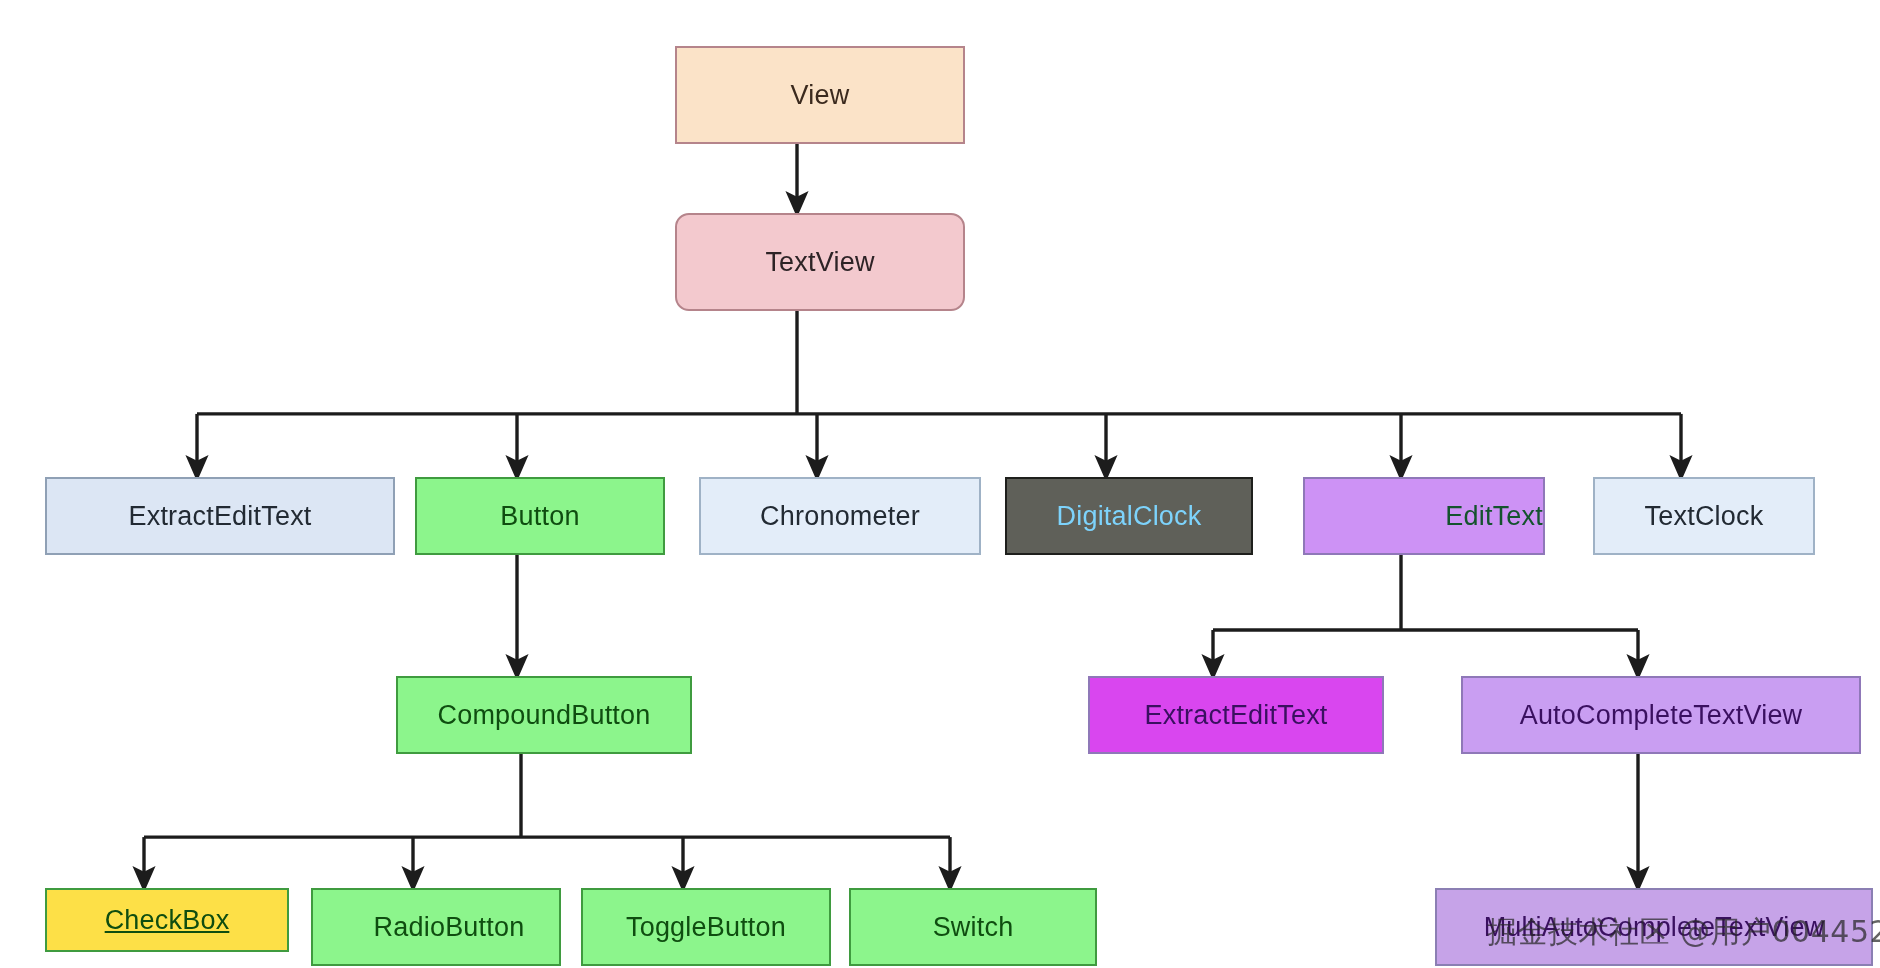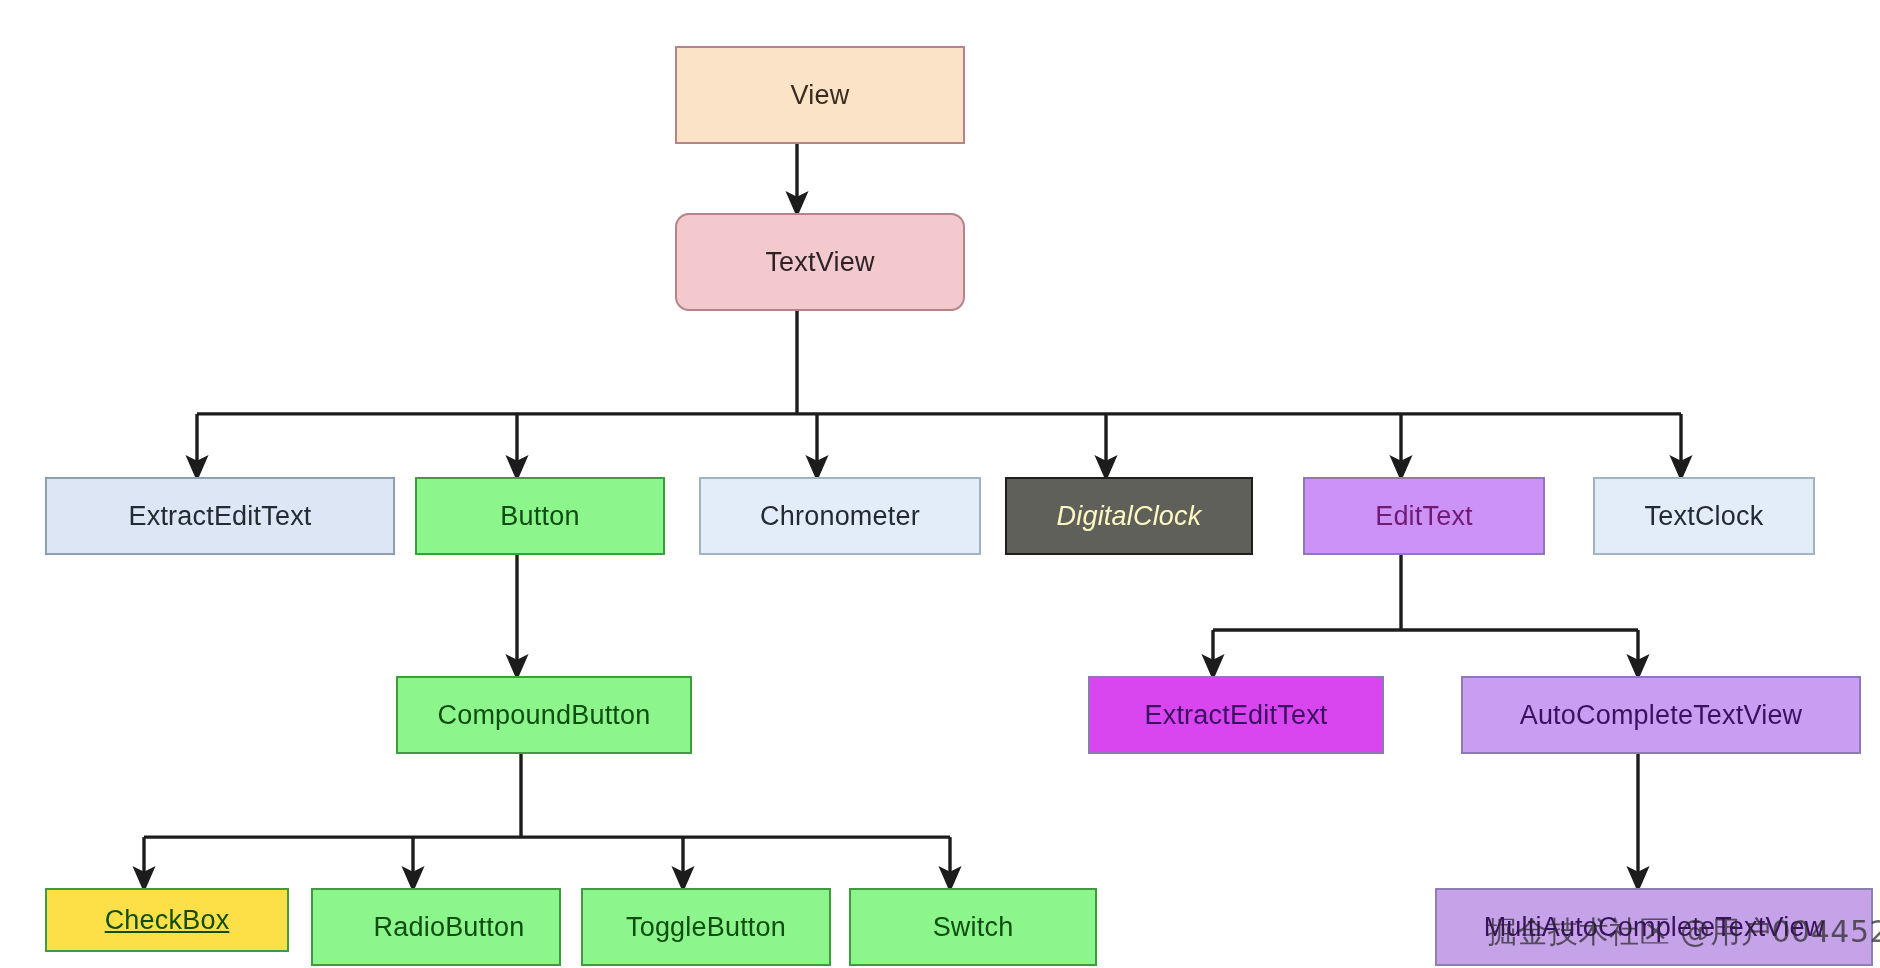--- a/index.html
+++ b/index.html
@@ -33,22 +33,22 @@
     text-align: center;
     line-height: 1;
     margin-left: 23px;
   }
   
   .pal-view   { background:#fbe3c8; border-color:#b5848b; color:#3b2a1e; }
   .pal-text   { background:#f3c9ce; border-color:#b5848b; color:#2d2326; }
   .pal-blue   { background:#dce6f4; border-color:#8fa0b5; color:#222a33; }
   .pal-blue2  { background:#e3edf9; border-color:#9fb2c6; color:#222a33; }
   .pal-green  { background:#8cf58c; border-color:#3f9b3f; color:#0f4d10; }
-  .pal-dark   { background:#5f6059; border-color:#1e1f1c; color:#fef9c3;font-style:italic; }
-  .pal-purple { background:#cd92f5; border-color:#8f78b8; color:#701a75; }
+  .pal-dark   { background:#5f6059; border-color:#1e1f1c; color:#7dd3fc; }
+  .pal-purple { background:#cd92f5; border-color:#8f78b8; color:#14532d;justify-content:flex-end; }
   .pal-purple2{ background:#c99ef2; border-color:#8f78b8; color:#3a1060; }
   .pal-lilac  { background:#c6a3e8; border-color:#8b7fb3; color:#3a1060; }
 
   #watermark {
     position: absolute;
     left: 1487px; top: 912px;
     font-size: 30px;
     color: rgba(40,40,40,0.72);
     white-space: nowrap;
     font-family: "DejaVu Sans", sans-serif;

